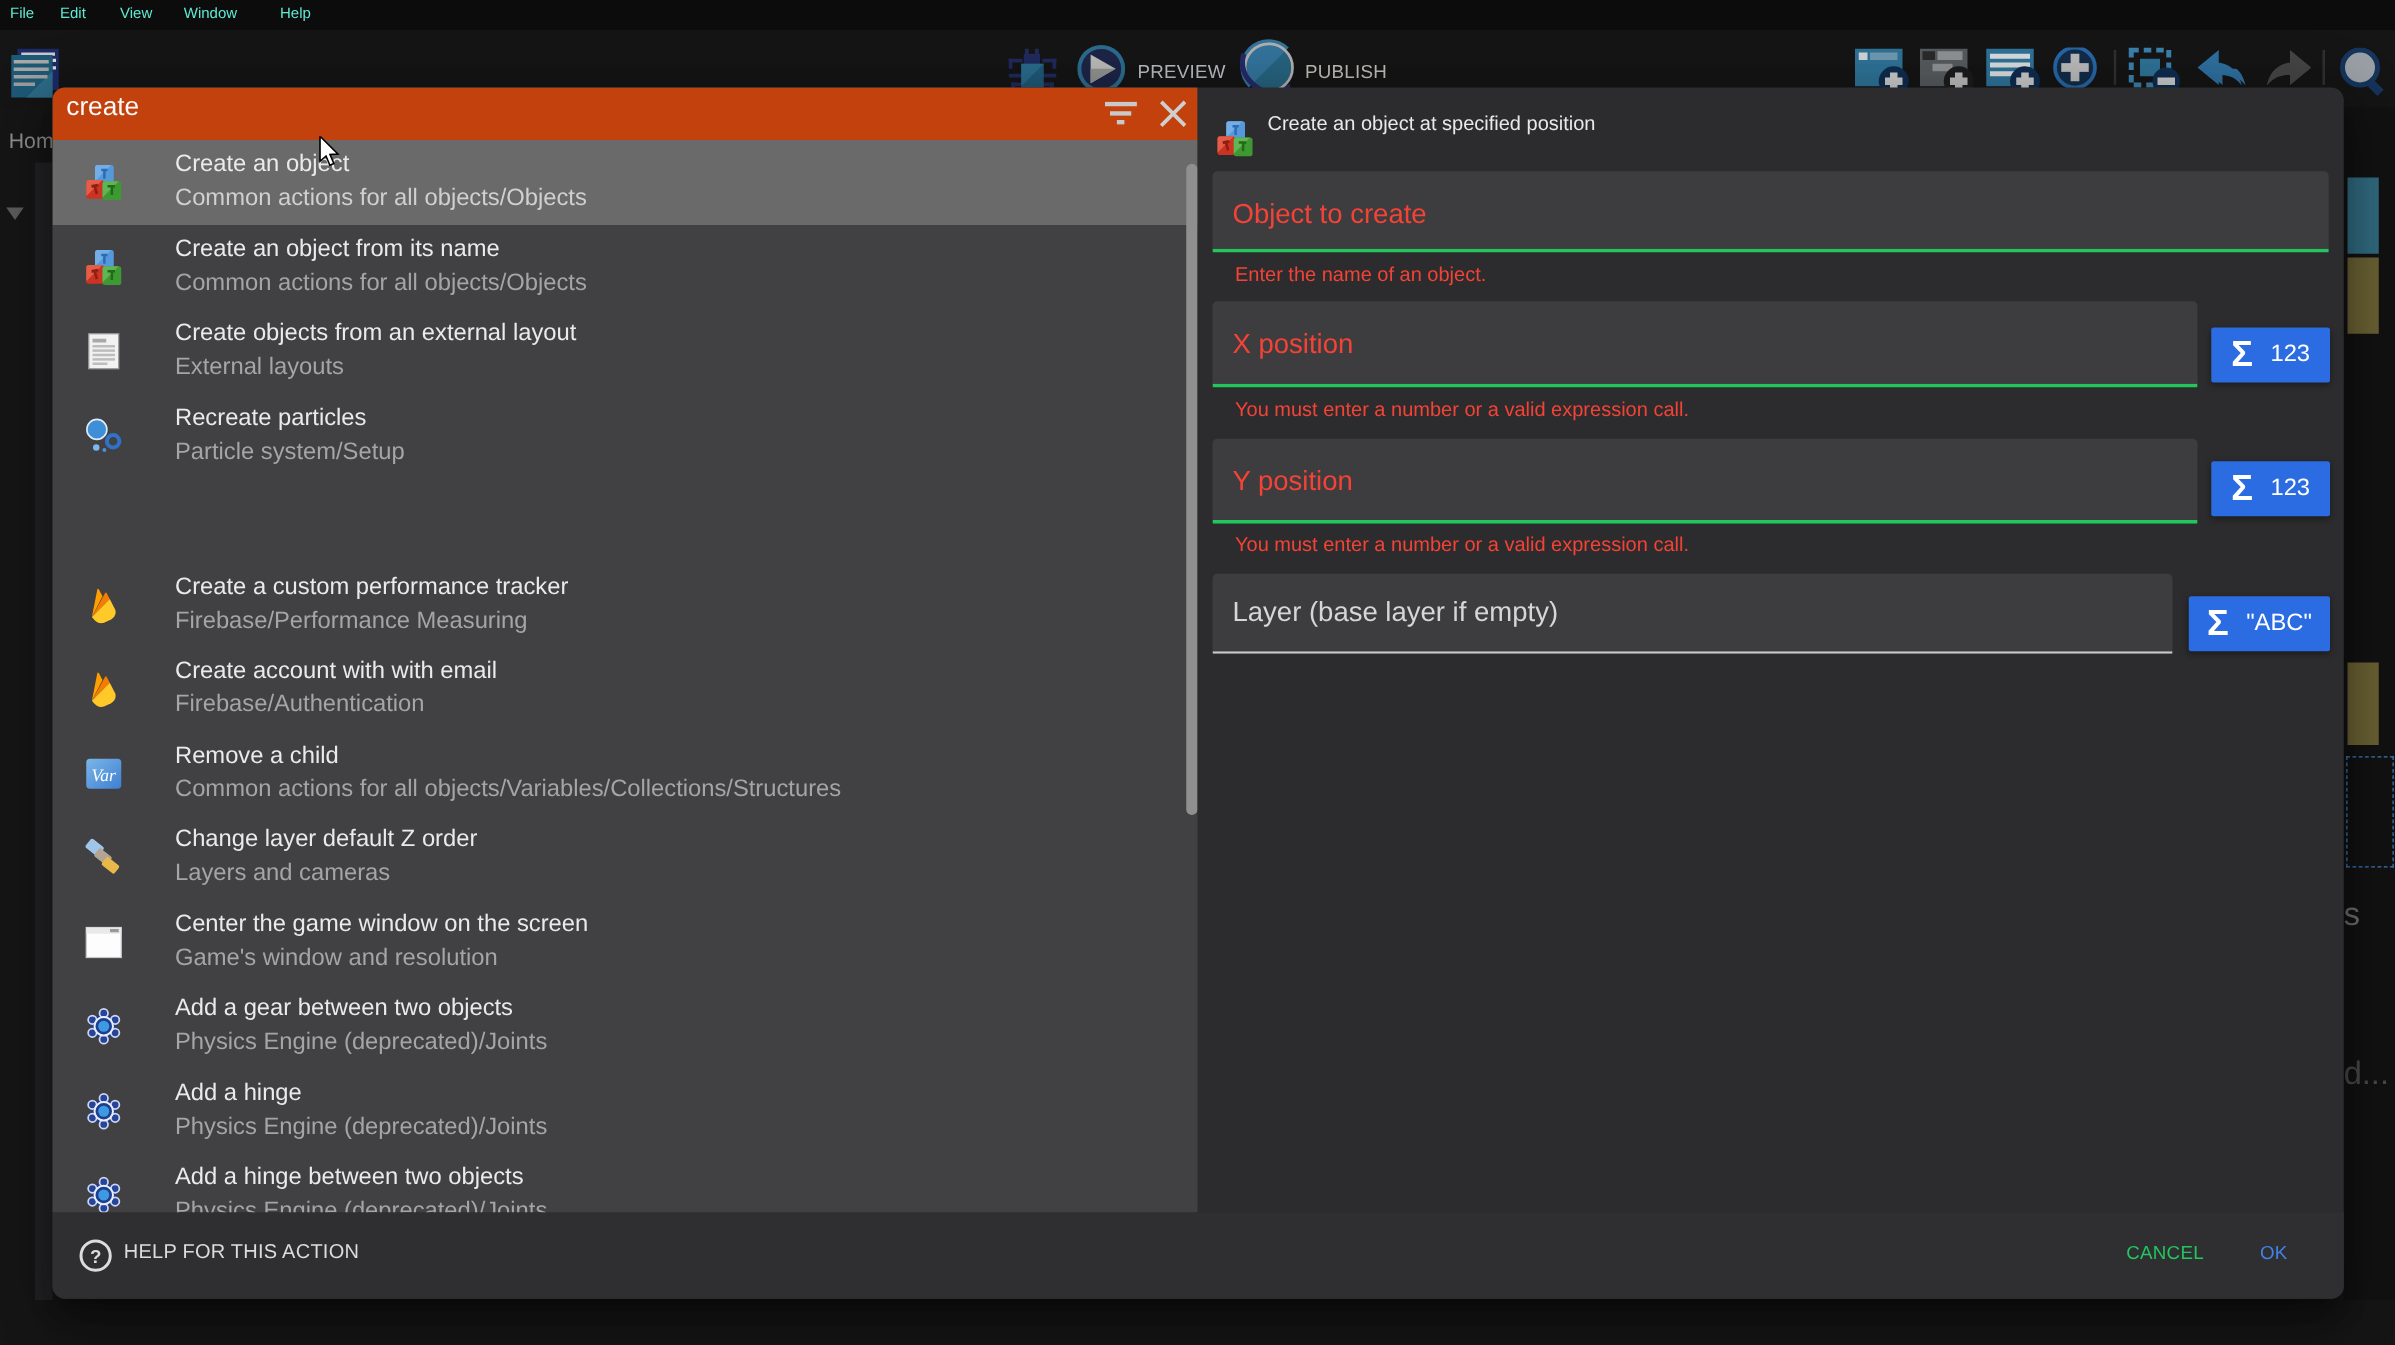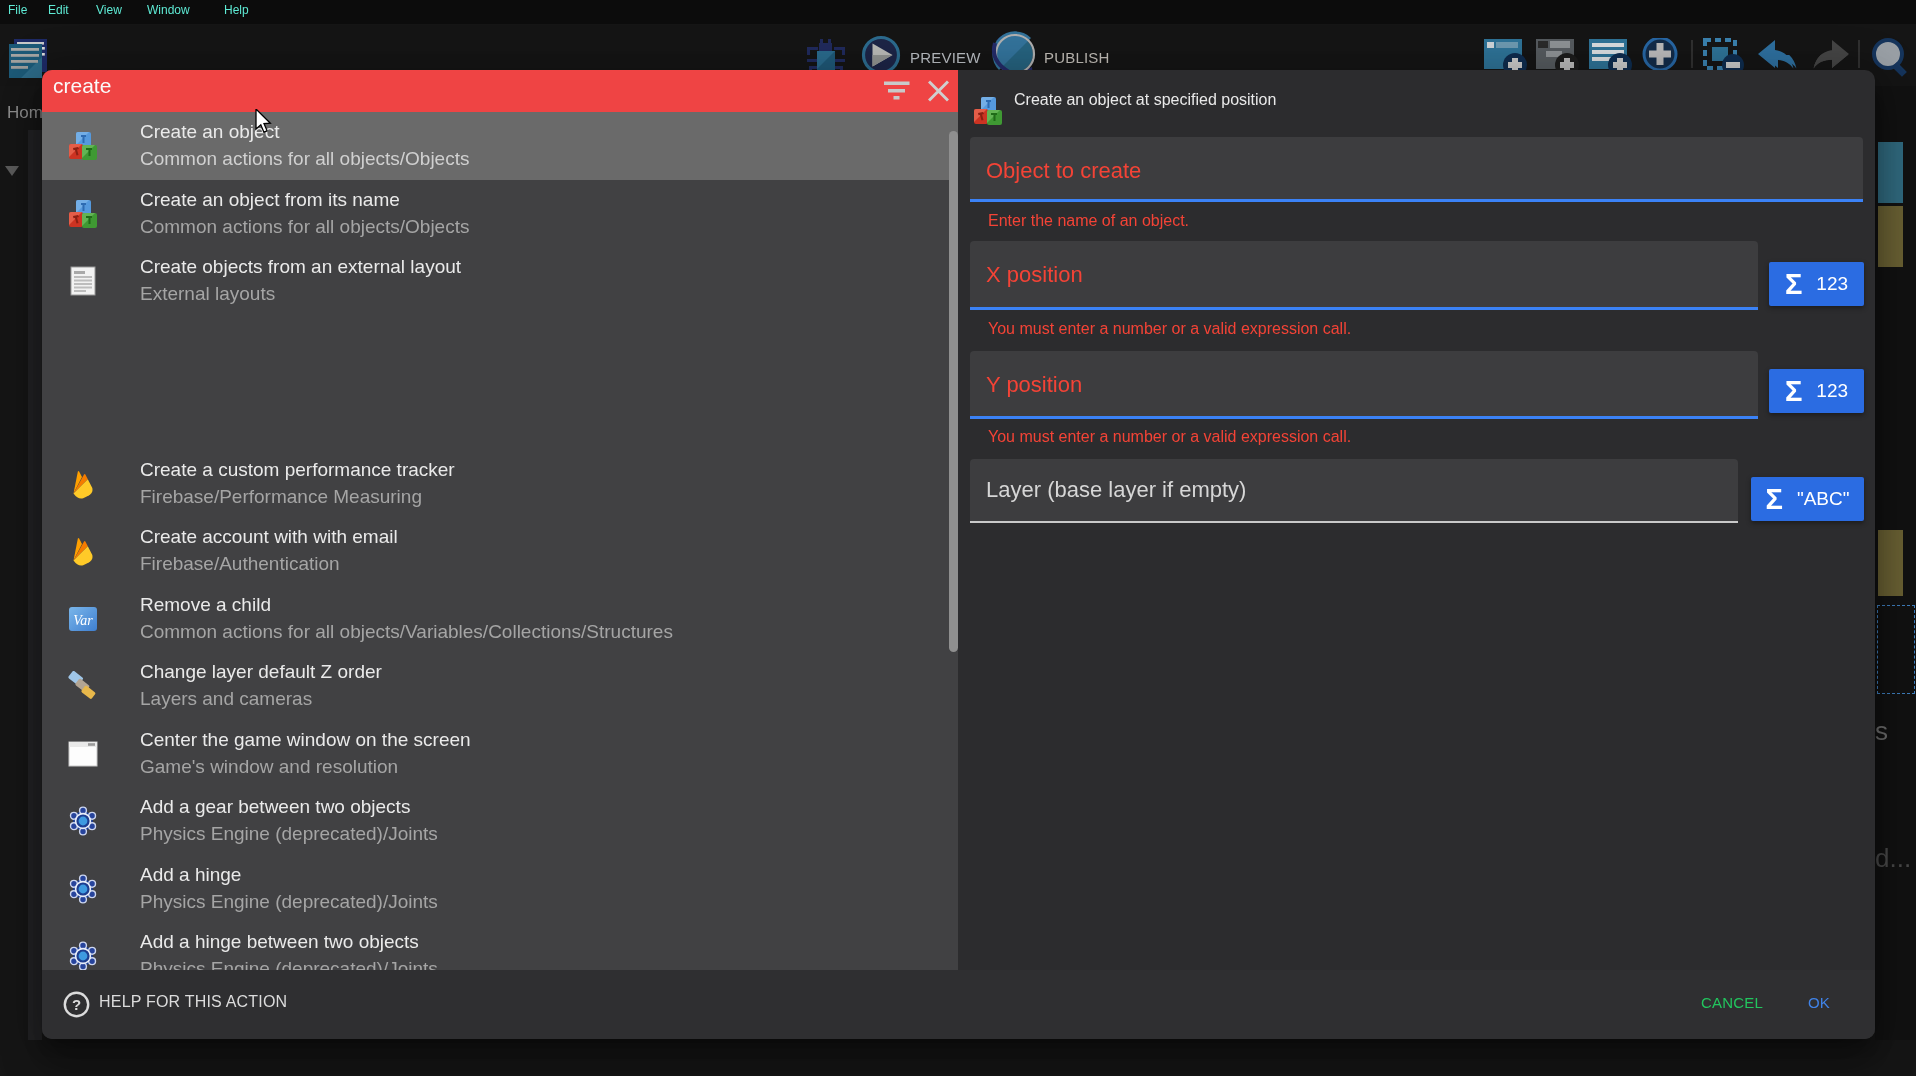--- a/index.html
+++ b/index.html
@@ -20,33 +20,33 @@
     border-right:7.5px solid transparent; border-top:10px solid #5c5c5c; }
   .evblock { width:25px; position:absolute; left:1878px; }
   #frag-s { left:1875px; top:716px; color:#6f6f6f; font-size:26px; }
   #frag-d { left:1875px; top:843px; color:#4a4a4a; font-size:26px; }
   #dashsel { left:1877px; top:605px; width:38px; height:89px; border:1px dashed #3f7fbf; }
   
   #dialog { left:42px; top:70px; width:1833px; height:969px; background:#2c2c2e;
     border-radius:10px; box-shadow:0 11px 15px -7px rgba(0,0,0,.3), 0 24px 38px 3px rgba(0,0,0,.25), 0 9px 46px 8px rgba(0,0,0,.22); }
   #leftpanel { left:0; top:0; width:916px; height:900px; overflow:hidden;
     border-top-left-radius:10px; background:#414143; }
-  #searchbar { left:0; top:0; width:916px; height:42px; background:#ef4444; }
+  #searchbar { left:0; top:0; width:916px; height:42px; background:#c2410c; }
   #searchtext { left:11px; top:4px; font-size:21px; color:#fafafa; }
   .row { position:absolute; left:0; width:916px; height:67.5px; }
   .row.hl { background:#6a6a6a; }
   .ricon { position:absolute; left:26px; top:19px; width:30px; height:30px; }
   .rtitle { position:absolute; left:98px; top:9px; font-size:19px; color:#eaeaea; }
   .rdesc  { position:absolute; left:98px; top:36px; font-size:19px; color:#a5a5a5; }
   .row.hl .rdesc { color:#d0d0d0; }
   #thumb { left:907px; top:61px; width:9px; height:521px; background:#8f8f8f; border-radius:4.5px; }
   
   #rtitle { left:972px; top:21px; font-size:16px; color:#e9e9e9; }
   .field { position:absolute; background:#3d3d3f; border-radius:4px 4px 0 0; }
-  .field.err { border-bottom:3px solid #3b82f6; }
+  .field.err { border-bottom:3px solid #22c55e; }
   .flabel { position:absolute; left:16px; top:21px; font-size:22px; color:#f44336; }
   .helper { position:absolute; font-size:16px; color:#f44336; }
   .sigbtn { position:absolute; background:#2b6ce2; border-radius:2px; color:#fff; box-shadow:0 2px 5px rgba(0,0,0,.4);
     display:flex; align-items:center; justify-content:center; }
   .sig { font-size:29px; font-weight:bold; }
   .sigtxt { font-size:19px; margin-left:14px; }
   
   #footer { left:0; top:900px; width:1833px; height:69px; background:#2f2f31;
     border-radius:0 0 10px 10px; }
   #helptext { left:57px; top:23px; font-size:16px; color:#dcdcdc; letter-spacing:0.2px; }
@@ -244,20 +244,32 @@
  <rect x="6" y="10" width="18" height="2" fill="#bdbdbd"></rect>
  <rect x="6" y="13.5" width="18" height="2" fill="#bdbdbd"></rect>
  <rect x="6" y="17" width="18" height="2" fill="#bdbdbd"></rect>
  <rect x="6" y="20.5" width="18" height="2" fill="#bdbdbd"></rect>
  <rect x="6" y="24" width="12" height="2" fill="#bdbdbd"></rect>
 </g>
             </svg>
     <span class="rtitle">Create objects from an external layout</span>
             <span class="rdesc">External layouts</span>
           </div>
+          <div class="row " style="top:202.5px">
+    <svg class="ricon" viewBox="0 0 30 30">
+              <g>
+ <circle cx="9.5" cy="9.5" r="8" fill="#3f8fd8" stroke="#ddeaf6" stroke-width="1.3"></circle>
+ <circle cx="22.5" cy="19" r="5" fill="none" stroke="#2f72c8" stroke-width="3.2"></circle>
+ <circle cx="9" cy="24" r="2.6" fill="#7db8ea"></circle>
+ <circle cx="15.5" cy="26" r="1.6" fill="#4a90d9"></circle>
+</g>
+            </svg>
+    <span class="rtitle">Recreate particles</span>
+            <span class="rdesc">Particle system/Setup</span>
+          </div>
           <div class="row " style="top:337.5px">
     <svg class="ricon" viewBox="0 0 30 30">
               <g>
  <path d="M5.5 24.5 L9.8 2.8 Q10.2 1.3 11.1 2.6 L14 8 Z" fill="#ffa000"></path>
  <path d="M5.5 24.5 L16 5.6 Q16.8 4.2 17.5 5.7 L19.8 10.2 Z" fill="#f57c00"></path>
  <path d="M5.5 24.5 L19.8 10.2 L24.3 19 Q25.4 24.1 20.8 26.6 L15.2 29.2 Q10 30.8 5.5 24.5 Z" fill="#ffca28"></path>
 </g>
             </svg>
     <span class="rtitle">Create a custom performance tracker</span>
             <span class="rdesc">Firebase/Performance Measuring</span>

